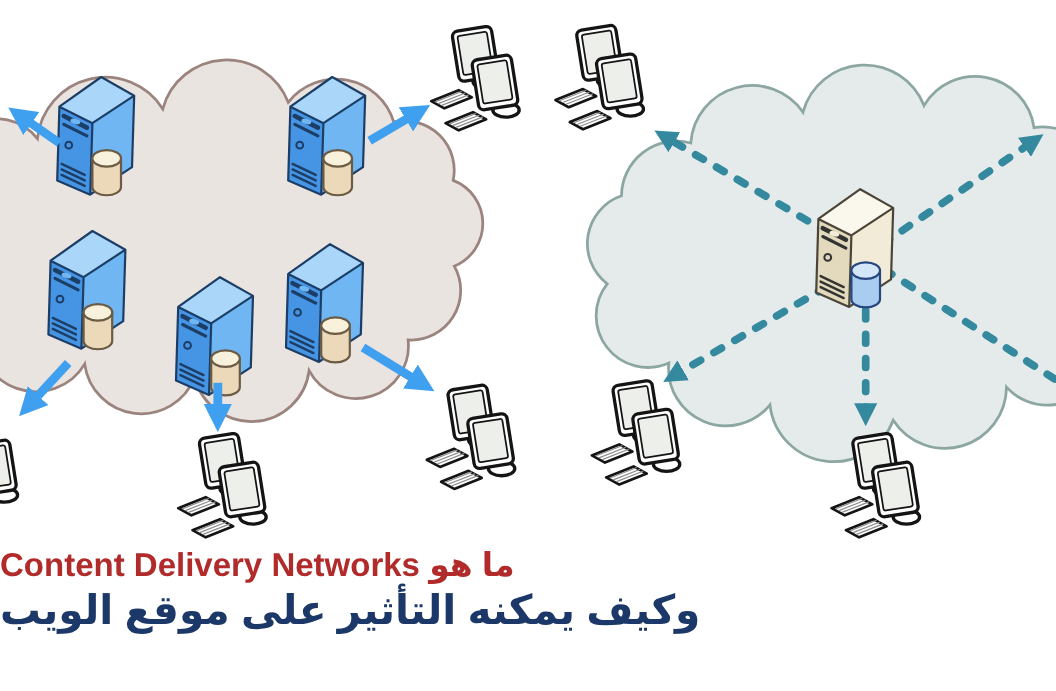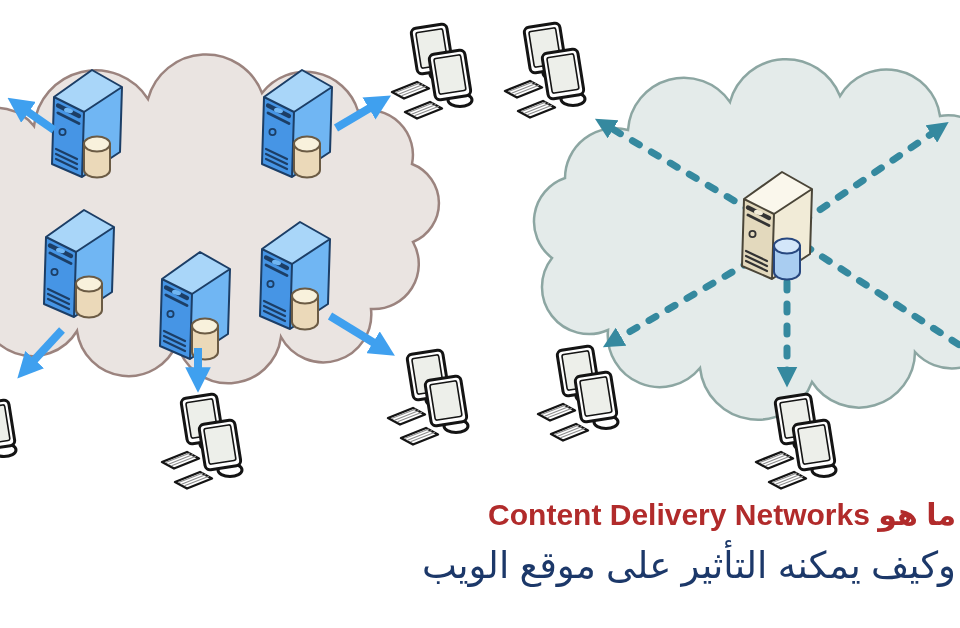--- a/index.html
+++ b/index.html
@@ -31,23 +31,23 @@
     --db-outline:var(--db-blue-outline,#27477F);
   }
 
   
   .pc-body{fill:#fff;stroke:var(--pc-outline,#141414);stroke-width:3;}
   .pc-screen{fill:var(--pc-screen,#EDEFEA);stroke:var(--pc-outline,#141414);stroke-width:1.6;}
   .pc-kb{fill:#fff;stroke:var(--pc-outline,#141414);stroke-width:2.4;stroke-linejoin:round;}
   .pc-kb-lines{stroke:var(--pc-kb-line,#8C8C8C);stroke-width:1.1;fill:none;}
 
   
-  .titles{position:absolute;left:0;right:4px;top:499px;text-align:right;direction:rtl;line-height:1.05;}
+  .titles{position:absolute;left:0;right:16px;top:499px;text-align:left;direction:rtl;line-height:1.05;}
   .t1{color:var(--title-line1,#B12B2B);font-size:30px;font-weight:bold;}
-  .t2{color:var(--title-line2,#1C3869);font-size:37px;font-weight:normal;margin-top:16px;}
+  .t2{color:var(--title-line2,#1C3869);font-size:37px;font-weight:bold;margin-top:5px;}
 </style>
 </head>
 <body>
 
 <div class="stage">
 
   <svg width="960" height="628" viewBox="0 0 960 628">
     <defs>
       <marker id="ah-blue" viewBox="0 0 10 10" refX="5" refY="5" markerWidth="3.2" markerHeight="3.2" orient="auto">
         <path d="M0,0 L10,5 L0,10 Z" style="fill:var(--arrow-blue,#3FA0EF)"></path>

